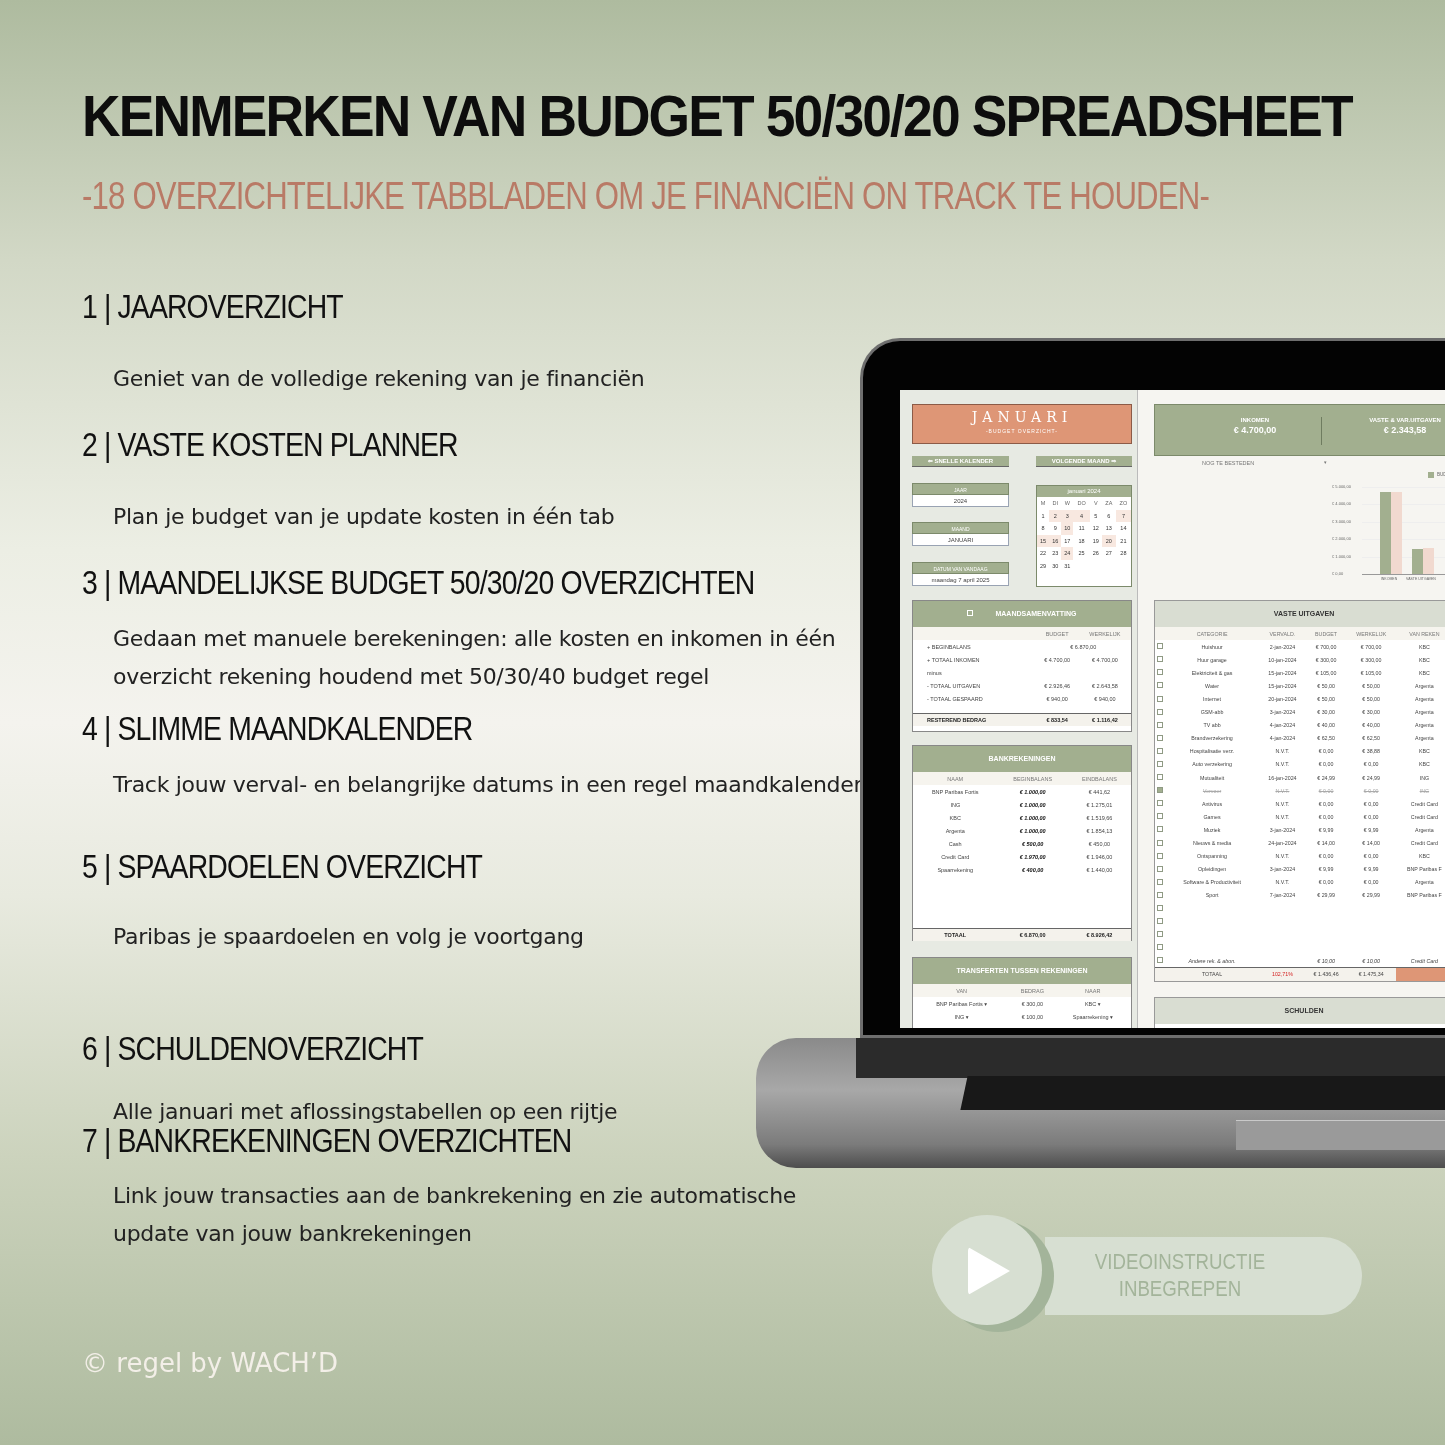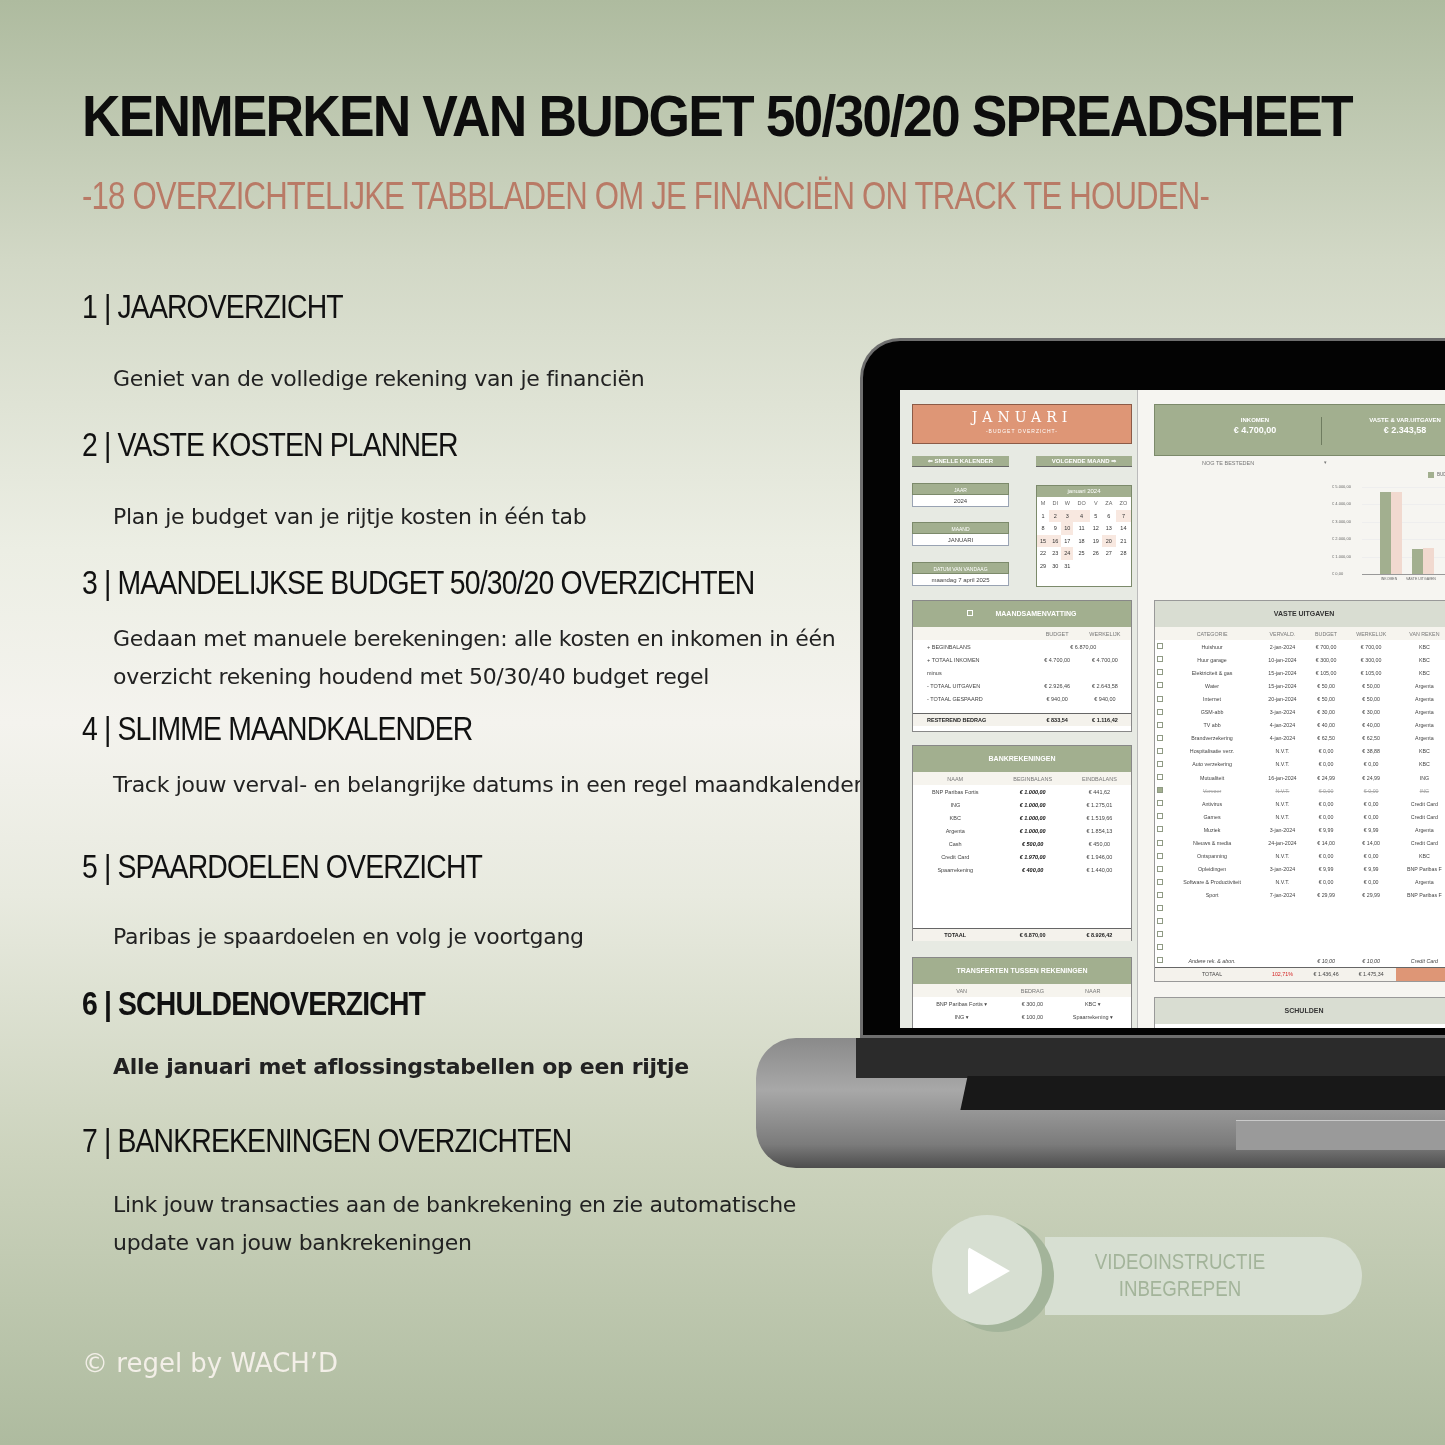--- a/index.html
+++ b/index.html
@@ -70,41 +70,41 @@
 <div class="title">KENMERKEN VAN BUDGET 50/30/20 SPREADSHEET</div>
 <div class="subtitle">-18 OVERZICHTELIJKE TABBLADEN OM JE FINANCIËN ON TRACK TE HOUDEN-</div>
 
 <div id="features">
     <div class="feat" style="top: 288px;">
       <div class="feat-h">1 | JAAROVERZICHT</div>
   <div class="feat-d" style="top:72px">Geniet van de volledige rekening van je financiën</div>
     </div>
     <div class="feat" style="top: 426px;">
       <div class="feat-h">2 | VASTE KOSTEN PLANNER</div>
-  <div class="feat-d" style="top:72px">Plan je budget van je rijtje kosten in één tab</div>
+  <div class="feat-d" style="top:72px">Plan je budget van je update kosten in één tab</div>
     </div>
     <div class="feat" style="top: 564px;">
       <div class="feat-h">3 | MAANDELIJKSE BUDGET 50/30/20 OVERZICHTEN</div>
   <div class="feat-d" style="top:56px">Gedaan met manuele berekeningen: alle kosten en inkomen in één overzicht rekening houdend met 50/30/40 budget regel</div>
     </div>
     <div class="feat" style="top: 710px;">
       <div class="feat-h">4 | SLIMME MAANDKALENDER</div>
   <div class="feat-d" style="top:56px">Track jouw verval- en belangrijke datums  in een regel maandkalender</div>
     </div>
     <div class="feat" style="top: 848px;">
       <div class="feat-h">5 | SPAARDOELEN OVERZICHT</div>
   <div class="feat-d" style="top:70px">Paribas je spaardoelen en volg je voortgang</div>
     </div>
-    <div class="feat" style="top: 985px; font-weight: bold;">
+    <div class="feat" style="top: 1030px;">
       <div class="feat-h">6 | SCHULDENOVERZICHT</div>
   <div class="feat-d" style="top:63px">Alle januari met aflossingstabellen op een rijtje</div>
     </div>
     <div class="feat" style="top: 1122px;">
       <div class="feat-h">7 | BANKREKENINGEN OVERZICHTEN</div>
-  <div class="feat-d" style="top:64px">Link jouw transacties aan de bankrekening en zie automatische update van jouw bankrekeningen</div>
+  <div class="feat-d" style="top:55px">Link jouw transacties aan de bankrekening en zie automatische update van jouw bankrekeningen</div>
     </div>
   </div>
 
 <div class="laptop">
   <div class="base"></div>
   <div class="hinge"></div>
   <div class="kb"></div>
   <div class="track"></div>
   <div class="bezel"></div>
   <div class="screen">

